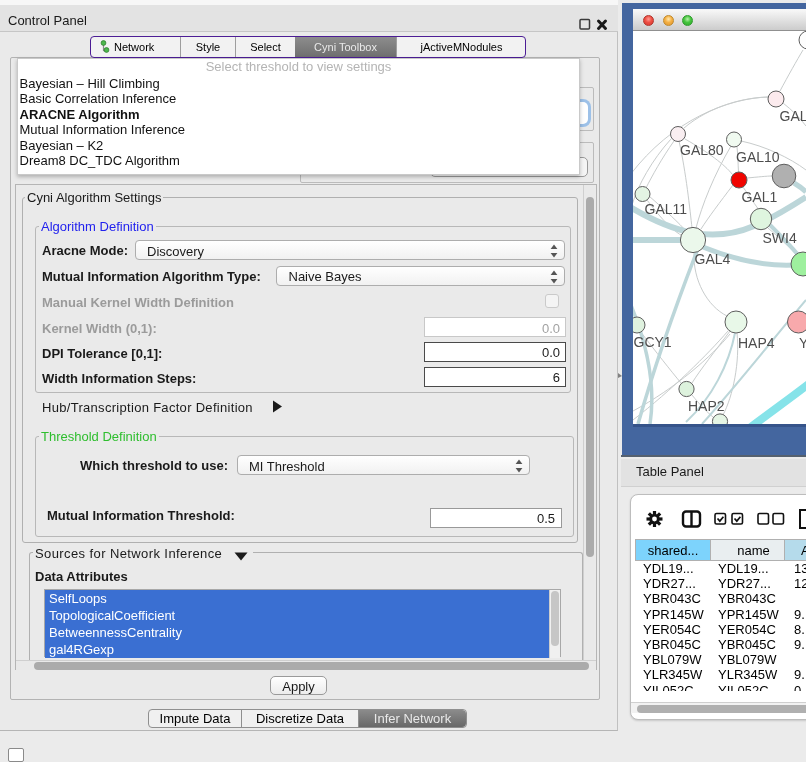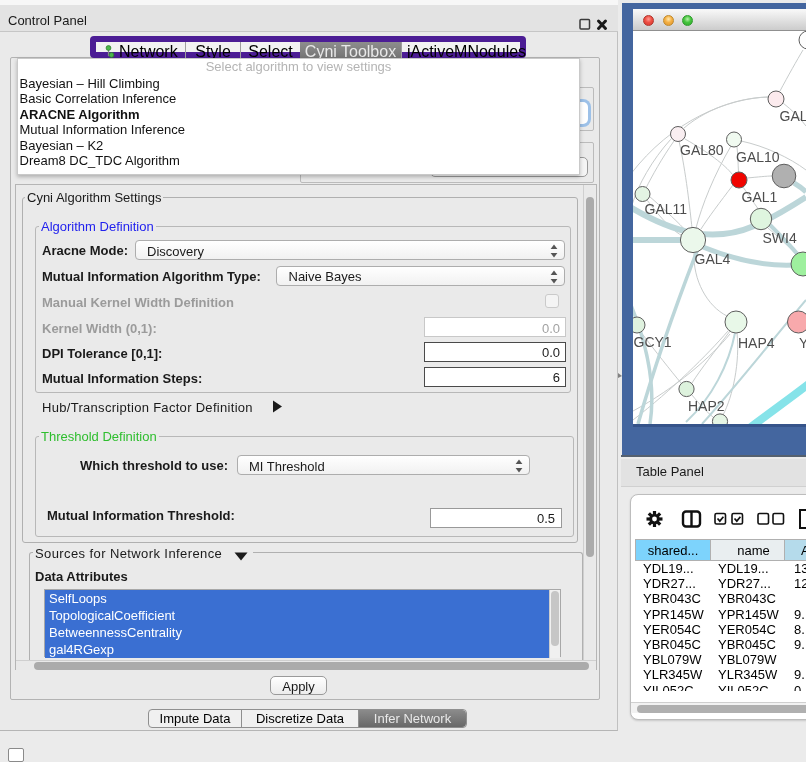--- a/index.html
+++ b/index.html
@@ -211,21 +211,21 @@
   <div class="lbl b gray" style="position:absolute;left:42px;top:294.5px;">Manual Kernel Width Definition</div>
   <div class="abs" style="left:545px;top:294px;width:14px;height:14px;background:#f4f4f4;border:1px solid #cacaca;border-radius:3px;"></div>
   <div class="lbl b gray" style="position:absolute;left:42px;top:320.5px;">Kernel Width (0,1):</div>
   <div class="abs" style="left:424px;top:317px;width:142px;height:20px;background:#fff;border:1px solid #c8c8c8;">
     <div class="lbl" style="position:absolute;right:5px;top:2.5px;color:#a2a2a2;">0.0</div>
   </div>
   <div class="lbl b" style="position:absolute;left:42px;top:345.5px;">DPI Tolerance [0,1]:</div>
   <div class="abs" style="left:424px;top:341.5px;width:142px;height:20px;background:#fff;border:1.5px solid #4a4a4a;">
     <div class="lbl" style="position:absolute;right:5px;top:2px;">0.0</div>
   </div>
-  <div class="lbl b" style="position:absolute;left:42px;top:370.5px;">Mutual Information Steps:</div>
+  <div class="lbl b" style="position:absolute;left:42px;top:370.5px;">Width Information Steps:</div>
   <div class="abs" style="left:424px;top:366.5px;width:142px;height:20px;background:#fff;border:1.5px solid #4a4a4a;">
     <div class="lbl" style="position:absolute;right:5px;top:2px;">6</div>
   </div>
 
   <div class="lbl" style="position:absolute;left:42px;top:400px;letter-spacing:0.3px;">Hub/Transcription Factor Definition</div>
   <svg class="abs" style="left:272px;top:400px;" width="11" height="13">
       <polygon points="1,0.5 10,6.5 1,12.5" fill="#1a1a1a"></polygon>
     </svg>
 
   <fieldset class="abs" style="left:35px;top:429px;width:539px;height:108px;border:1px solid #b8b8b8;border-radius:3px;">
@@ -262,37 +262,37 @@
   <div class="abs" style="left:270px;top:675.5px;width:57px;height:19px;background:linear-gradient(#ffffff,#ececec);border:1px solid #9a9a9a;border-radius:5px;text-align:center;">
     <span class="lbl" style="line-height:18px;">Apply</span>
   </div>
 
   <div class="abs" style="left:148px;top:709px;width:319px;height:19px;border:1px solid #8f8f8f;border-radius:4px;background:#f0f0f0;font-size:13px;">
     <div class="abs" style="left:0;top:0;width:92px;height:17px;text-align:center;line-height:17px;">Impute Data</div>
     <div class="abs" style="left:92px;top:0;width:117px;height:17px;border-left:1px solid #8f8f8f;text-align:center;line-height:17px;">Discretize Data</div>
     <div class="abs" style="left:209px;top:0;width:108px;height:17px;border-left:1px solid #8f8f8f;background:linear-gradient(#8b8b8b,#686868);color:#e9e9e9;text-align:center;line-height:17px;border-radius:0 4px 4px 0;">Infer Network</div>
   </div>
 
-  <div class="abs" style="left:90px;top:35.5px;width:436px;height:22px;border:6px solid #4c1d95;border-radius:4px;background:#f2f2f2;font-size:16px;">
+  <div class="abs" style="left:90px;top:35.5px;width:436px;height:22px;border:1px solid #4c1d95;border-radius:4px;background:#f2f2f2;font-size:11px;">
     <div class="abs" style="left:0;top:0;width:89px;height:20px;line-height:20px;">
       <svg class="abs" style="left:8px;top:3px;" width="12" height="14" viewBox="0 0 12 14">
         <path d="M4.5 4 L4.5 11 M4.5 11 L8 9" stroke="#8a8a8a" stroke-width="1.2" fill="none"></path>
         <circle cx="4.5" cy="3" r="2.4" fill="#4cb84c" stroke="#2e7d2e" stroke-width="0.8"></circle>
         <circle cx="7.5" cy="10" r="2.4" fill="#4cb84c" stroke="#2e7d2e" stroke-width="0.8"></circle>
       </svg>
       <span style="position:absolute;left:23px;">Network</span>
     </div>
     <div class="abs" style="left:89px;top:0;width:55px;height:20px;border-left:1px solid #9e9e9e;text-align:center;line-height:20px;">Style</div>
     <div class="abs" style="left:144px;top:0;width:60px;height:20px;border-left:1px solid #9e9e9e;text-align:center;line-height:20px;">Select</div>
     <div class="abs" style="left:204px;top:0;width:101px;height:20px;background:linear-gradient(#8d8d8d,#6f6f6f);color:#e9e9e9;text-align:center;line-height:20px;">Cyni Toolbox</div>
     <div class="abs" style="left:305px;top:0;width:130px;height:20px;border-left:1px solid #9e9e9e;text-align:center;line-height:20px;">jActiveMNodules</div>
   </div>
 
   <div class="abs" style="left:17px;top:57.5px;width:563px;height:117px;background:#fff;border:1px solid #c9c9c9;box-shadow:0 2px 4px rgba(0,0,0,0.25);font-size:13px;">
-    <div style="position:absolute;left:0;top:0.5px;width:100%;text-align:center;color:#b4b4b4;">Select algorithm to view settings</div>
+    <div style="position:absolute;left:0;top:0.5px;width:100%;text-align:center;color:#b4b4b4;">Select threshold to view settings</div>
     <div style="position:absolute;left:1.5px;top:17px;line-height:15.6px;color:#111;">Bayesian – Hill Climbing<br>Basic Correlation Inference<br><span class="b">ARACNE Algorithm</span><br>Mutual Information Inference<br>Bayesian – K2<br>Dream8 DC_TDC Algorithm</div>
   </div>
 </div>
 
 <div class="abs" style="left:8px;top:748px;width:16px;height:14px;border:1.5px solid #8a8a8a;background:#fff;border-radius:2px;"></div>
 
 <svg class="abs" style="left:617px;top:372px;" width="6" height="7">
     <path d="M1 6 L1 1 L5 4 Z" fill="#666" opacity=".8"></path>
   </svg>
 

